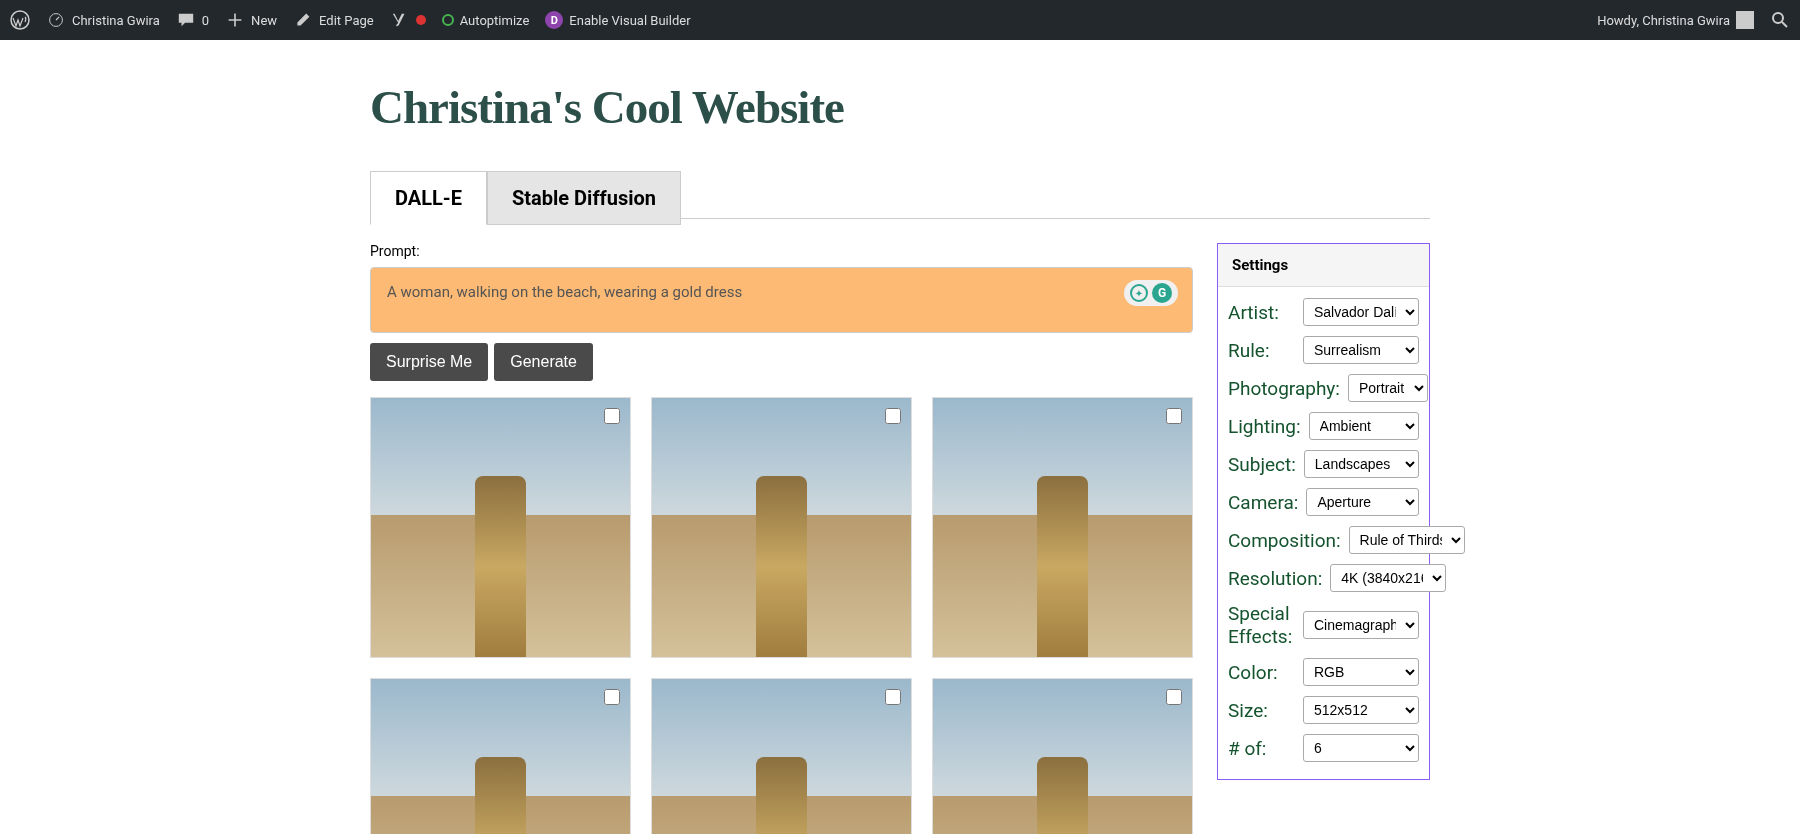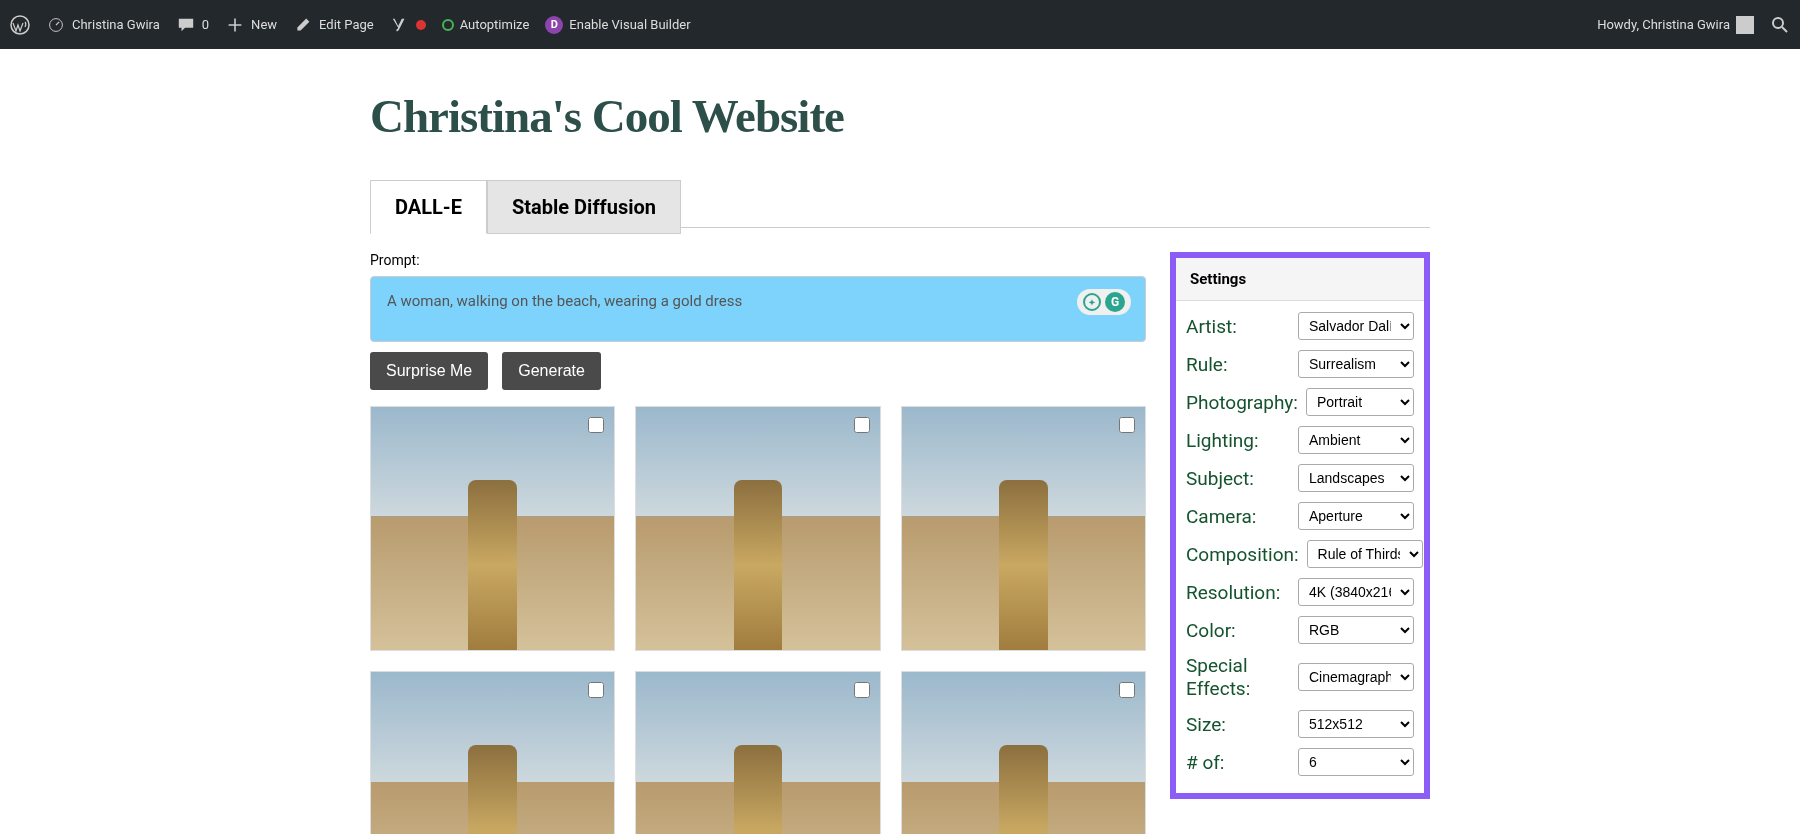--- a/index.html
+++ b/index.html
@@ -1,19 +1,19 @@
 <!DOCTYPE html>
 <html><head>
 <meta charset="utf-8">
 <style>
 * { box-sizing: border-box; margin: 0; padding: 0; }
 body { font-family: -apple-system, BlinkMacSystemFont, "Segoe UI", Roboto, sans-serif; background: #fff; }
 
 
-.admin-bar { background: #23282d; color: #ccc; height: 49px; display: flex; align-items: center; font-size: 13px; padding: 0 10px; justify-content: space-between; }
+.admin-bar { background: #23282d; color: #ccc; height: 40px; display: flex; align-items: center; font-size: 13px; padding: 0 10px; justify-content: space-between; }
 .admin-left, .admin-right { display: flex; align-items: center; gap: 16px; }
 .admin-item { display: flex; align-items: center; gap: 6px; cursor: pointer; color: #ddd; }
 .wp-icon { width: 20px; height: 20px; display: inline-flex; align-items: center; justify-content: center; }
 .dot-red { width: 10px; height: 10px; border-radius: 50%; background: #dd3333; }
 .circle-green { width: 12px; height: 12px; border-radius: 50%; border: 2px solid #46b450; }
 .divi-badge { width: 18px; height: 18px; border-radius: 50%; background: #8e44ad; color: #fff; display: inline-flex; align-items: center; justify-content: center; font-size: 11px; font-weight: bold; }
 .avatar-box { width: 18px; height: 18px; background: #ccc; }
 .search-glass { font-size: 18px; }
 
 
@@ -21,32 +21,32 @@
 .site-title { font-family: Georgia, serif; font-weight: bold; font-size: 47px; color: #2d4f4a; letter-spacing: -1px; margin: 20px 0 30px; }
 
 
 .tabs { display: flex; border-bottom: 1px solid #ccc; }
 .tab { padding: 14px 24px; border: 1px solid #ccc; background: #e5e5e5; font-size: 20px; font-weight: bold; cursor: pointer; position: relative; top: 7px; }
 .tab.active { background: #fff; border-bottom: 1px solid #fff; }
 
 
 .main-row { display: flex; gap: 24px; margin-top: 24px; align-items: flex-start; }
 .left-col { flex: 1; }
-.right-col { width: 260px; border: 6px solid #8b5cf6; }
+.right-col { width: 213px; border: 1px solid #8b5cf6; }
 
 
 .prompt-label { font-size: 14px; margin-bottom: 8px; }
-.prompt-box { border: 1px solid #ccc; border-radius: 4px; background: #7dd3fc; padding: 14px 16px; position: relative; min-height: 66px; }
+.prompt-box { border: 1px solid #ccc; border-radius: 4px; background: #fdba74; padding: 14px 16px; position: relative; min-height: 66px; }
 .prompt-text { color: #555; font-size: 15px; }
 .prompt-badges { position: absolute; right: 14px; top: 12px; display: flex; gap: 4px; align-items: center; background: #f0f0f0; border-radius: 14px; padding: 3px 6px; }
 .badge-bulb { width: 18px; height: 18px; border-radius: 50%; border: 2px solid #2aa58f; display: inline-flex; align-items: center; justify-content: center; font-size: 10px; color: #2aa58f; }
 .badge-g { width: 20px; height: 20px; border-radius: 50%; background: #2aa58f; color: #fff; display: inline-flex; align-items: center; justify-content: center; font-size: 12px; font-weight: bold; }
 
 
-.btn-row { display: flex; gap: 14px; margin-top: 10px; }
+.btn-row { display: flex; gap: 6px; margin-top: 10px; }
 .btn { background: #4a4a4a; color: #fff; border: none; padding: 10px 16px; font-size: 16px; border-radius: 3px; cursor: pointer; }
 
 
 .gallery { display: grid; grid-template-columns: repeat(3, 1fr); gap: 20px; margin-top: 16px; }
 .gallery-item { position: relative; aspect-ratio: 1/1; background: linear-gradient(180deg, #7aa0b8 0%, #b8a078 60%, #c8b088 100%); border: 1px solid #ddd; overflow: hidden; }
 .gallery-item input[type=checkbox] { position: absolute; top: 10px; right: 10px; width: 16px; height: 16px; }
 .figure { position: absolute; left: 40%; bottom: 0; width: 20%; height: 70%; background: linear-gradient(180deg, #8b6f3e 0%, #c9a862 50%, #a07d3e 100%); border-radius: 8px 8px 0 0; }
 .sky { position: absolute; top: 0; left: 0; right: 0; height: 45%; background: linear-gradient(180deg, #9bb8cc 0%, #cdd8dd 100%); }
 .sand { position: absolute; bottom: 0; left: 0; right: 0; height: 55%; background: linear-gradient(180deg, #b89b6e 0%, #d4c19a 100%); }
 
@@ -226,28 +226,28 @@
           </div>
           <div class="setting-row">
             <div class="setting-label">Composition:</div>
             <select class="setting-select"><option>Rule of Thirds</option></select>
           </div>
           <div class="setting-row">
             <div class="setting-label">Resolution:</div>
             <select class="setting-select"><option>4K (3840x216</option></select>
           </div>
           <div class="setting-row">
+            <div class="setting-label">Special Effects:</div>
+            <select class="setting-select"><option>Cinemagraph</option></select>
+          </div>
+          <div class="setting-row">
             <div class="setting-label">Color:</div>
             <select class="setting-select"><option>RGB</option></select>
           </div>
           <div class="setting-row">
-            <div class="setting-label">Special Effects:</div>
-            <select class="setting-select"><option>Cinemagraph</option></select>
-          </div>
-          <div class="setting-row">
             <div class="setting-label">Size:</div>
             <select class="setting-select"><option>512x512</option></select>
           </div>
           <div class="setting-row">
             <div class="setting-label"># of:</div>
             <select class="setting-select"><option>6</option></select>
           </div>
         </div>
     </div>
   </div>

